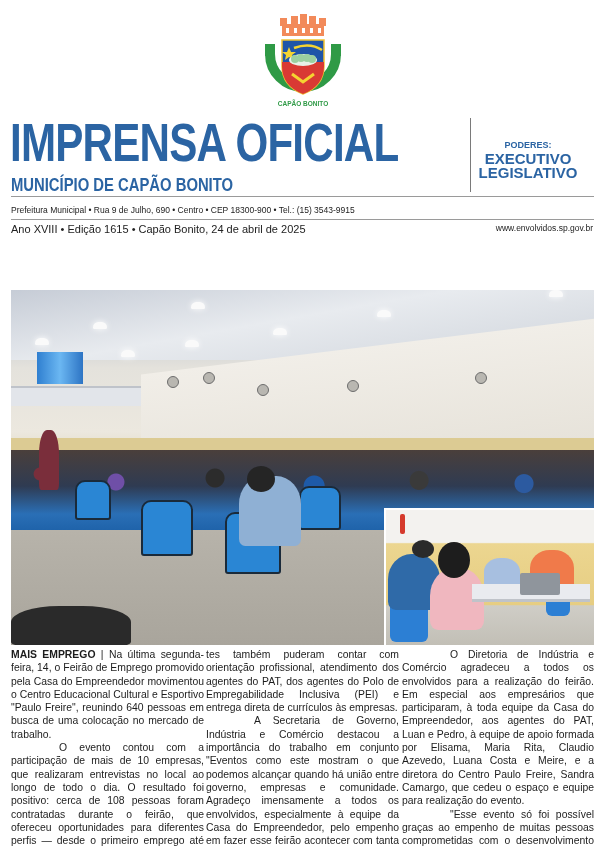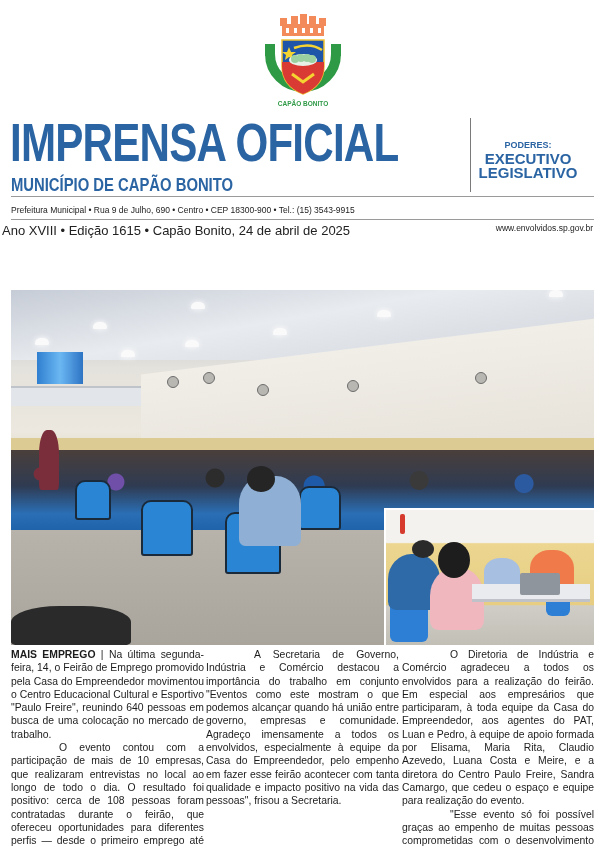--- a/index.html
+++ b/index.html
@@ -23,21 +23,21 @@
   .vdivider { position: absolute; left: 470px; top: 118px; width: 1px; height: 74px; background: #7a7a7a; }
   .powers {
     position: absolute; left: 478px; top: 138px; width: 100px; text-align: center;
     color: #2b64a3; font-weight: bold; line-height: 14px;
   }
   .powers .lbl { font-size: 9px; display: block; }
   .powers .val { font-size: 15px; display: block; }
 
   .hline { position: absolute; left: 11px; width: 583px; height: 1px; background: #9a9a9a; }
   .address { position: absolute; left: 11px; top: 205px; font-size: 8.5px; color: #222; white-space: nowrap; }
-  .edition { position: absolute; left: 2px; top: 223px; font-size: 13px; color: #222; white-space: nowrap; }
+  .edition { position: absolute; left: 11px; top: 223px; font-size: 11px; color: #222; white-space: nowrap; }
   .site { position: absolute; right: 11px; top: 223px; font-size: 8.5px; color: #222; white-space: nowrap; }
 
   .headline {
     position: absolute; left: 0; top: 230px; width: 604px; text-align: center;
     font-weight: bold; font-size: 23px; line-height: 30px; color: #111;
   }
 
   .photo-main {
     position: absolute; left: 11px; top: 290px; width: 583px; height: 355px; overflow: hidden;
     background: linear-gradient(180deg, #d9dde3 0%, #c8ccd2 12%, #e4e2dc 22%, #ece8df 40%, #d8cfa8 53%, #6d5a4a 58%, #3c4256 66%, #2f6db0 74%, #a8a59d 84%, #b9b5ac 100%);
@@ -192,19 +192,20 @@
   <div class="laptop"></div>
 </div>
 
 <div class="col col1">
   <p><span class="lead">MAIS EMPREGO</span><span> | Na última segunda-feira, 14, o Feirão de Emprego promovido pela Casa do Empreendedor movimentou o Centro Educacional Cultural e Esportivo "Paulo Freire", reunindo 640 pessoas em busca de uma colocação no mercado de trabalho.</span></p>
   <p class="indent">O evento contou com a participação de mais de 10 empresas, que realizaram entrevistas no local ao longo de todo o dia. O resultado foi positivo: cerca de 108 pessoas foram contratadas durante o feirão, que ofereceu oportunidades para diferentes perfis — desde o primeiro emprego até vagas para profissionais com mais experiência e pessoas acima dos 50 anos.</p>
 
 </div>
 
 <div class="col col2">
+  <p>tes também puderam contar com orientação profissional, atendimento dos agentes do PAT, dos agentes do Polo de Empregabilidade Inclusiva (PEI) e entrega direta de currículos às empresas.</p>
   <p class="indent">A Secretaria de Governo, Indústria e Comércio destacou a importância do trabalho em conjunto "Eventos como este mostram o que podemos alcançar quando há união entre governo, empresas e comunidade. Agradeço imensamente a todos os envolvidos, especialmente à equipe da Casa do Empreendedor, pelo empenho em fazer esse feirão acontecer com tanta qualidade e impacto positivo na vida das pessoas", frisou a Secretaria.</p>
 </div>
 
 <div class="col col3">
   <p class="indent">O Diretoria de Indústria e Comércio agradeceu a todos os envolvidos para a realização do feirão. Em especial aos empresários que participaram, à toda equipe da Casa do Empreendedor, aos agentes do PAT, Luan e Pedro, à equipe de apoio formada por Elisama, Maria Rita, Claudio Azevedo, Luana Costa e Meire, e a diretora do Centro Paulo Freire, Sandra Camargo, que cedeu o espaço e equipe para realização do evento.</p>
   <p class="indent">"Esse evento só foi possível graças ao empenho de muitas pessoas comprometidas com o desenvolvimento da nossa cidade e com a geração de emprego e renda para a população", reforçou a organização.</p>
 </div>
 
 </body></html>

